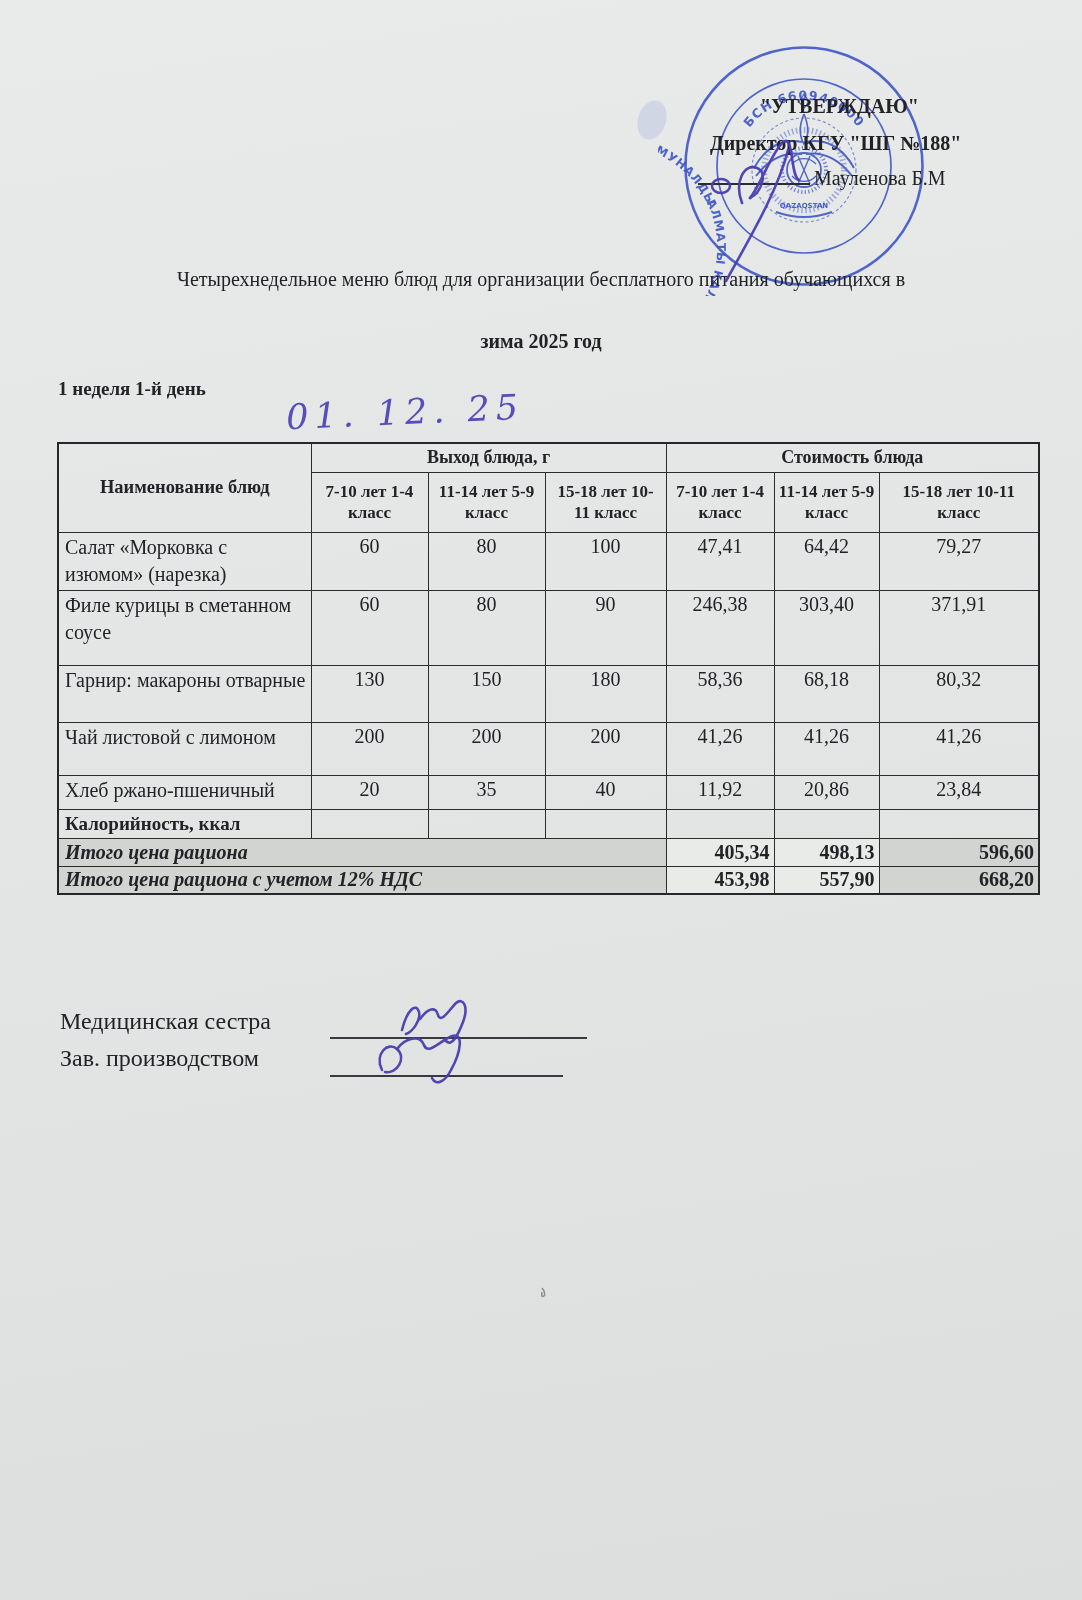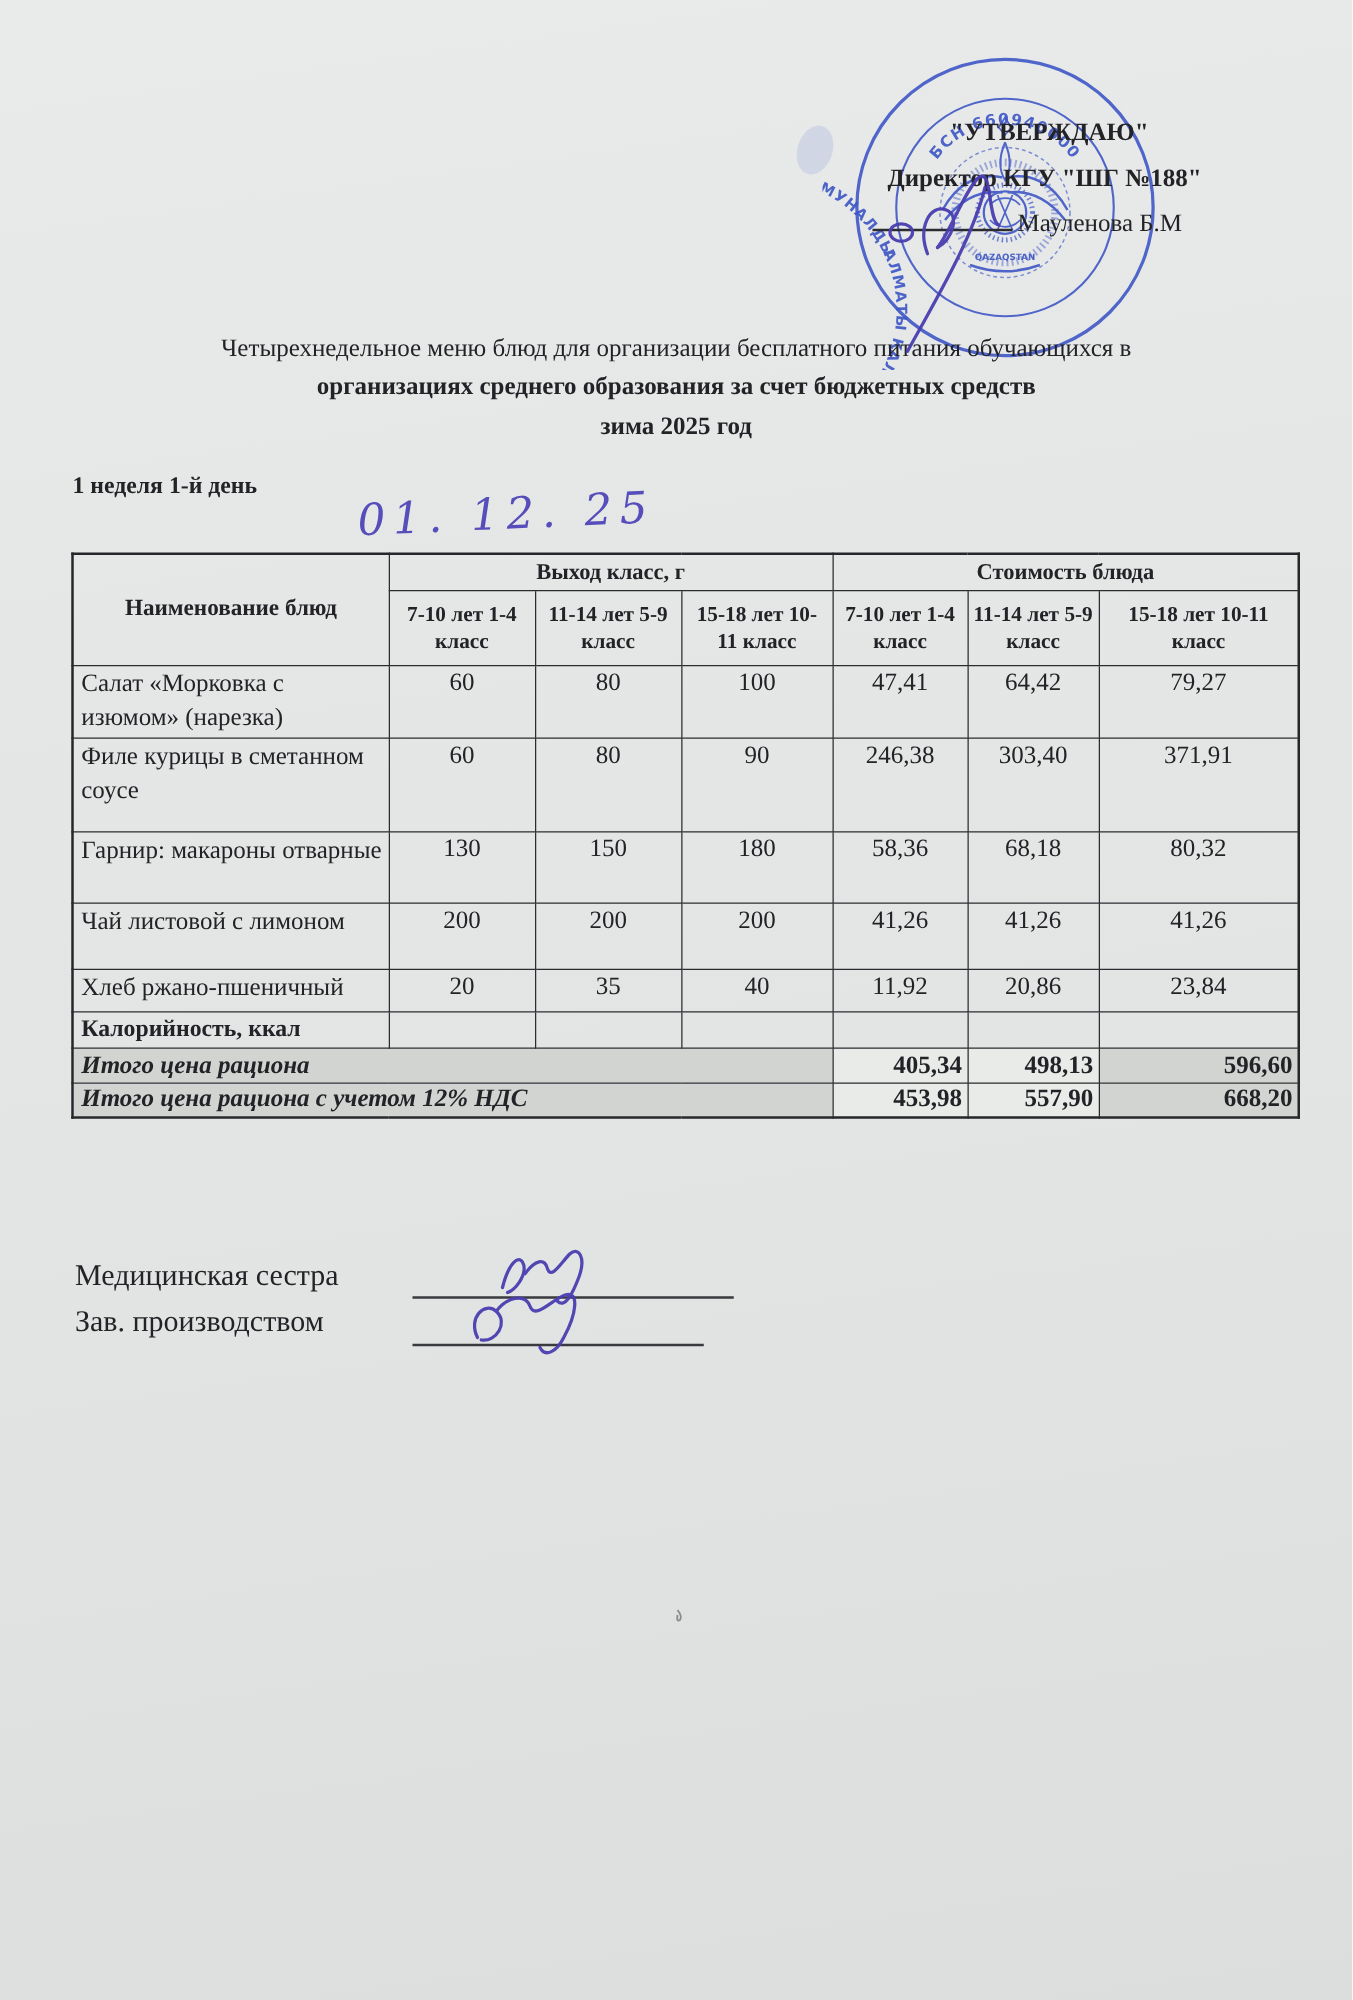--- a/index.html
+++ b/index.html
@@ -98,39 +98,38 @@
     </g>
   </svg>
 
   <div class="approve">"УТВЕРЖДАЮ"</div>
   <div class="director">Директор КГУ "ШГ  №188"</div>
   <div class="nameline">
     <span class="uline"></span><span>Мауленова Б.М</span>
   </div>
 
   <div class="title1">Четырехнедельное меню блюд для организации бесплатного питания обучающихся в</div>
-  <div class="title2">организациях среднего образования за счет бюджетных средств</div>
   <div class="season">зима 2025 год</div>
   <div class="week">1 неделя 1-й день</div>
   <div class="hdate">01. 12. 25</div>
 
   <table class="menu">
     <colgroup>
       <col style="width:253px">
         <col style="width:117px">
         <col style="width:117px">
         <col style="width:121px">
       <col style="width:108px">
         <col style="width:105px">
         <col style="width:160px">
     </colgroup>
     <tbody>
       <tr class="hr1">
         <th class="namehead" rowspan="2">Наименование блюд</th>
-        <th class="group" colspan="3">Выход класс, г</th>
+        <th class="group" colspan="3">Выход блюда, г</th>
         <th class="group" colspan="3">Стоимость блюда</th>
       </tr>
       <tr class="hr2">
         <th class="sub">7-10 лет 1-4 класс</th>
         <th class="sub">11-14 лет 5-9 класс</th>
         <th class="sub">15-18 лет 10-11 класс</th>
         <th class="sub">7-10 лет 1-4 класс</th>
         <th class="sub">11-14 лет 5-9 класс</th>
         <th class="sub">15-18 лет 10-11 класс</th>
       </tr>

